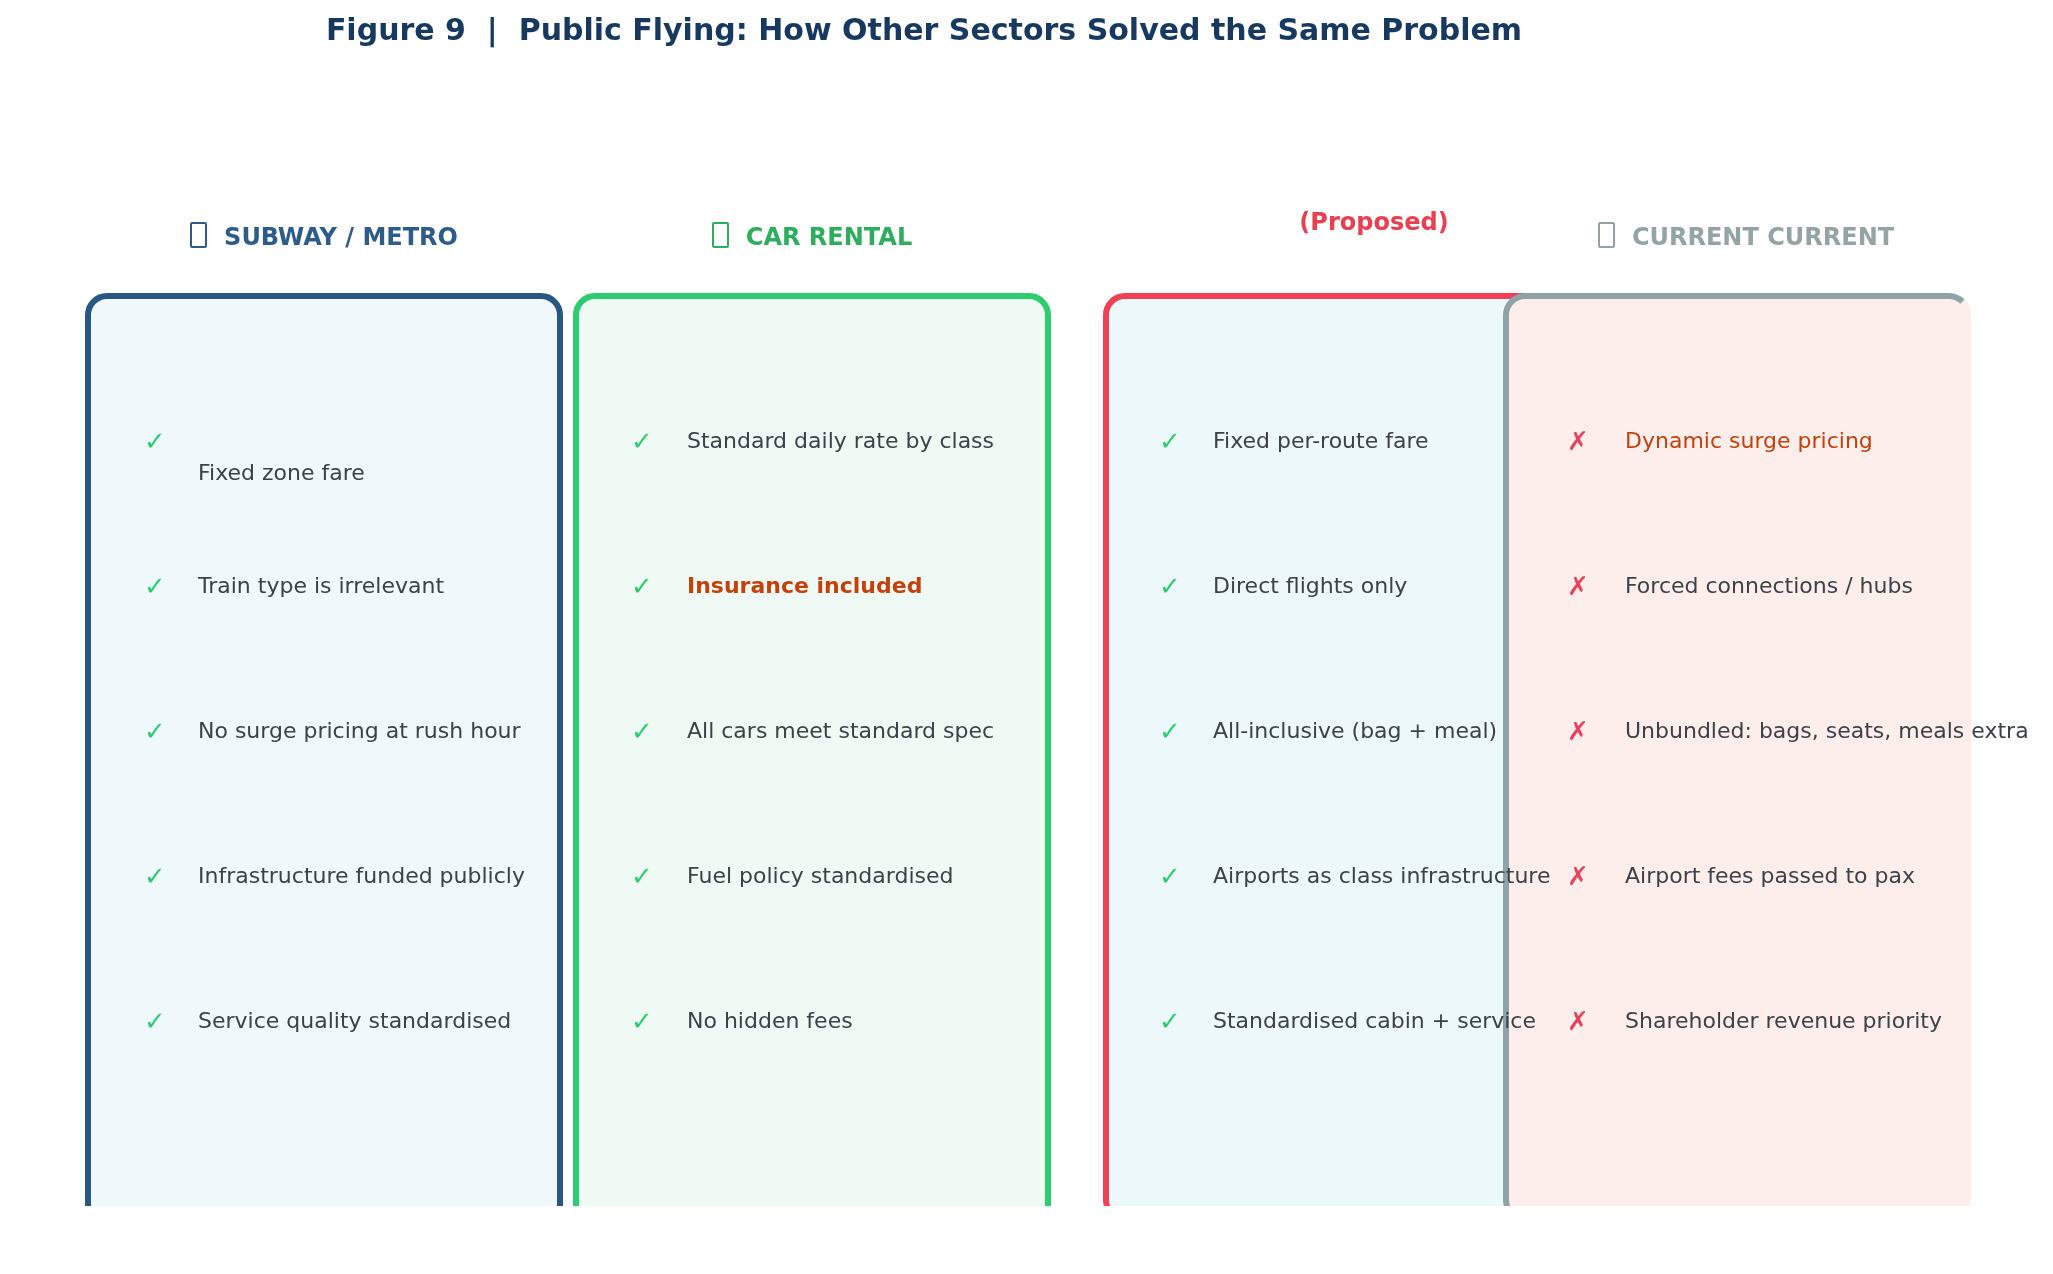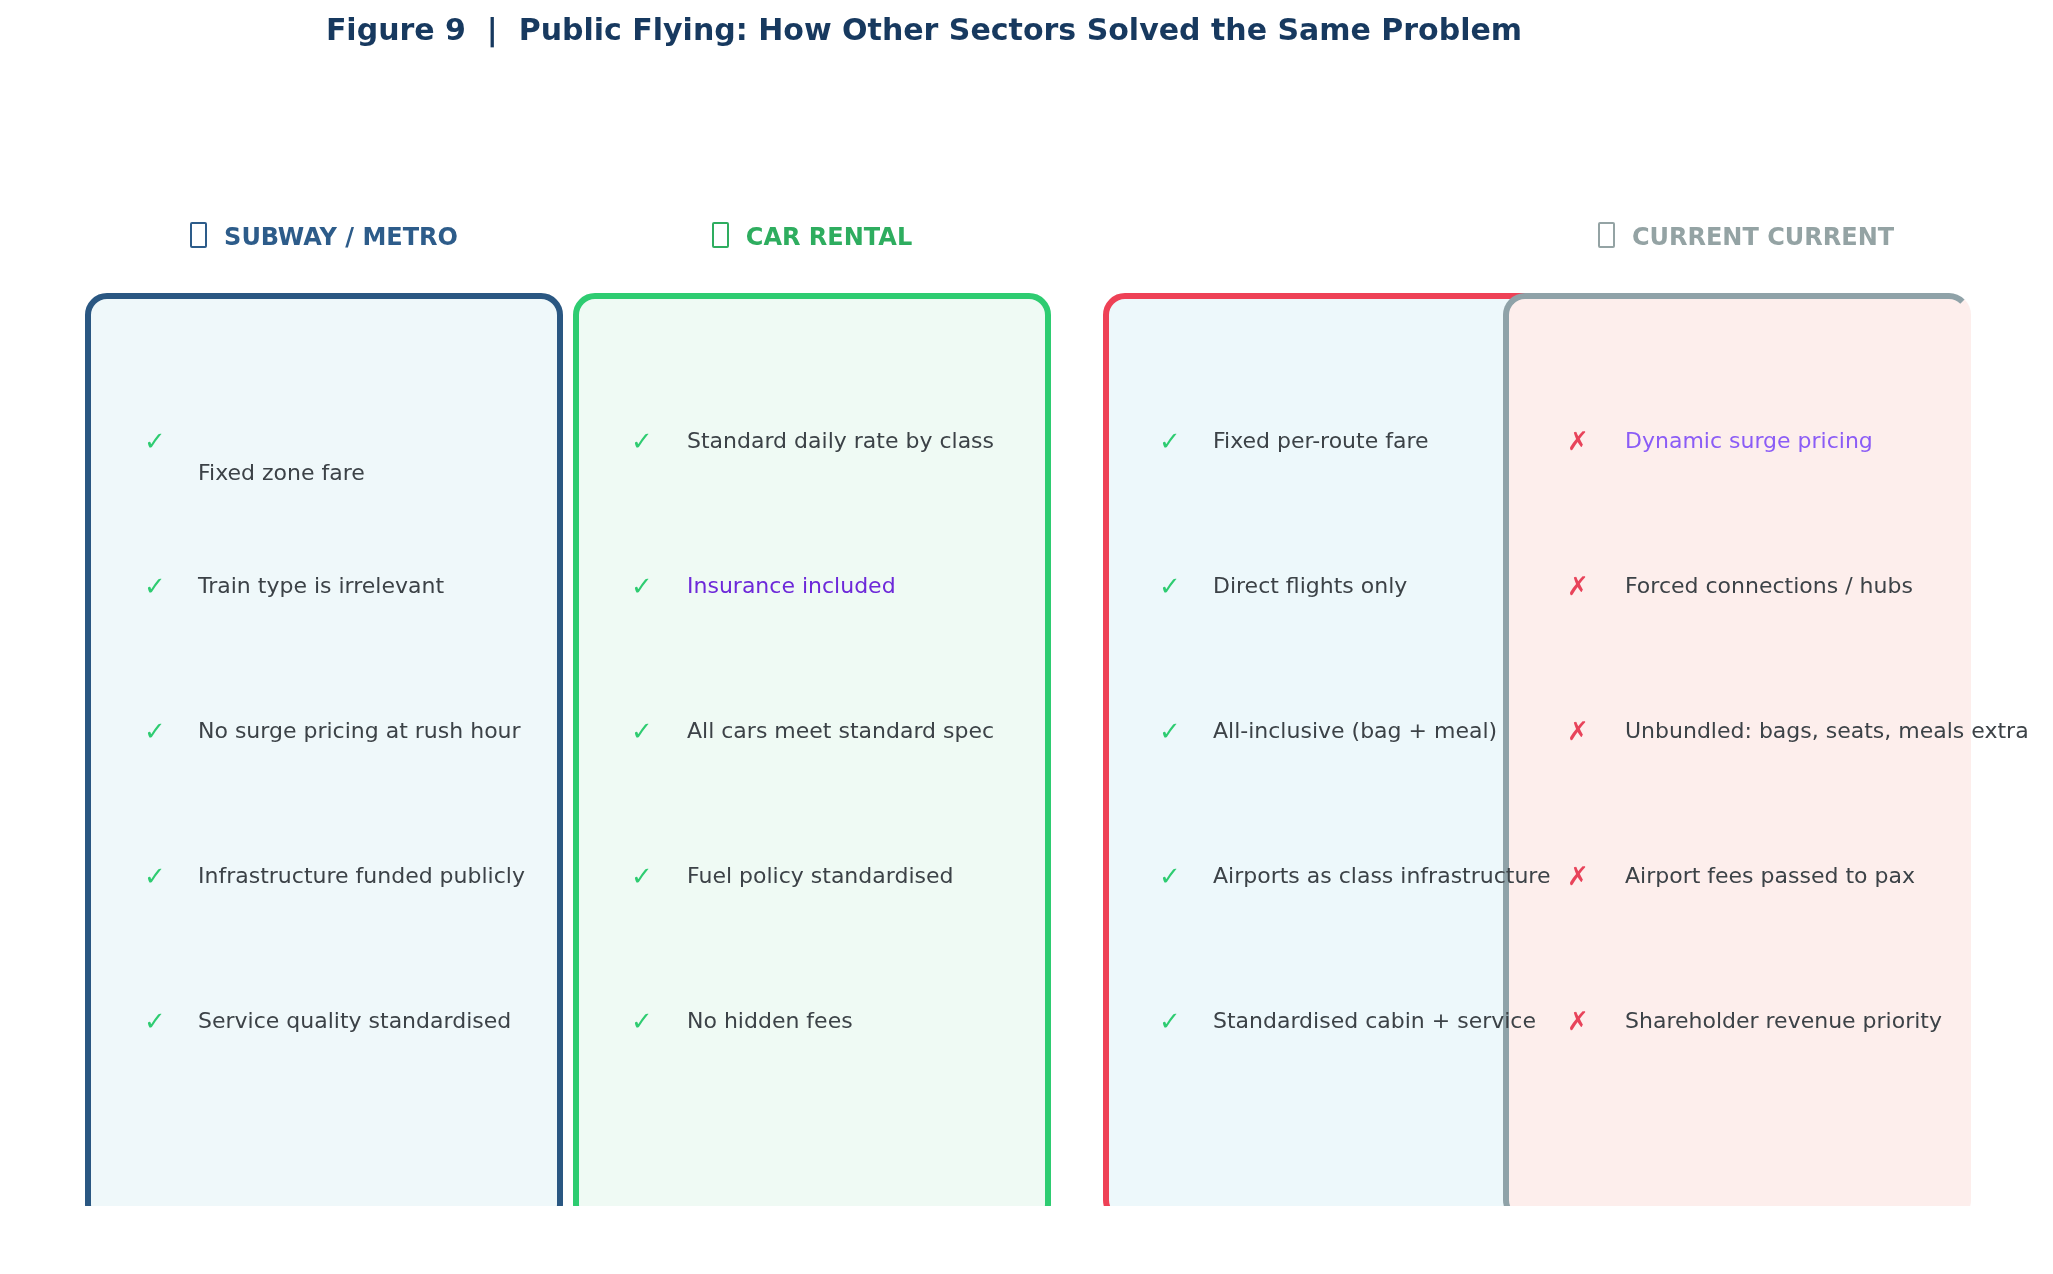--- a/index.html
+++ b/index.html
@@ -74,43 +74,43 @@
       <span class="itxt" style="left: 198px; top: 731px; color: rgb(60, 66, 71);">No surge pricing at rush hour</span>
       <span class="mark" style="left: 155px; top: 876px; color: rgb(46, 204, 113);">✓</span>
       <span class="itxt" style="left: 198px; top: 876px; color: rgb(60, 66, 71);">Infrastructure funded publicly</span>
       <span class="mark" style="left: 155px; top: 1021px; color: rgb(46, 204, 113);">✓</span>
       <span class="itxt" style="left: 198px; top: 1021px; color: rgb(60, 66, 71);">Service quality standardised</span>
       <div class="panel" style="left: 573px; top: 293px; width: 478px; height: 933px; border-color: rgb(46, 204, 113); background: rgb(239, 250, 244); z-index: 1;"></div>
       <div class="hdr" style="left: 412px; top: 222px; color: rgb(46, 173, 95); z-index: 6;"><div><span class="tofu"></span><span>CAR RENTAL</span></div></div>
       <span class="mark" style="left: 642px; top: 441px; color: rgb(46, 204, 113);">✓</span>
       <span class="itxt" style="left: 687px; top: 441px; color: rgb(60, 66, 71);">Standard daily rate by class</span>
       <span class="mark" style="left: 642px; top: 586px; color: rgb(46, 204, 113);">✓</span>
-      <span class="itxt" style="left: 687px; top: 586px; color: #6d28d9;">Insurance included</span>
+      <span class="itxt" style="left: 687px; top: 586px; color: #c2410c; font-weight: bold;">Insurance included</span>
       <span class="mark" style="left: 642px; top: 731px; color: rgb(46, 204, 113);">✓</span>
       <span class="itxt" style="left: 687px; top: 731px; color: rgb(60, 66, 71);">All cars meet standard spec</span>
       <span class="mark" style="left: 642px; top: 876px; color: rgb(46, 204, 113);">✓</span>
       <span class="itxt" style="left: 687px; top: 876px; color: rgb(60, 66, 71);">Fuel policy standardised</span>
       <span class="mark" style="left: 642px; top: 1021px; color: rgb(46, 204, 113);">✓</span>
       <span class="itxt" style="left: 687px; top: 1021px; color: rgb(60, 66, 71);">No hidden fees</span>
       <div class="panel" style="left: 1103px; top: 293px; width: 542px; height: 929px; border-color: rgb(238, 65, 86); background: rgb(237, 248, 251); z-index: 1;"></div>
-      <div class="hdr" style="left: 974px; top: 207px; color: rgb(232, 64, 81); z-index: 6;"></div>
+      <div class="hdr" style="left: 974px; top: 207px; color: rgb(232, 64, 81); z-index: 6;"><div>(Proposed)</div></div>
       <span class="mark" style="left: 1170px; top: 441px; color: rgb(46, 204, 113);">✓</span>
       <span class="itxt" style="left: 1213px; top: 441px; color: rgb(60, 66, 71);">Fixed per-route fare</span>
       <span class="mark" style="left: 1170px; top: 586px; color: rgb(46, 204, 113);">✓</span>
       <span class="itxt" style="left: 1213px; top: 586px; color: rgb(60, 66, 71);">Direct flights only</span>
       <span class="mark" style="left: 1170px; top: 731px; color: rgb(46, 204, 113);">✓</span>
       <span class="itxt" style="left: 1213px; top: 731px; color: rgb(60, 66, 71);">All-inclusive (bag + meal)</span>
       <span class="mark" style="left: 1170px; top: 876px; color: rgb(46, 204, 113);">✓</span>
       <span class="itxt" style="left: 1213px; top: 876px; color: rgb(60, 66, 71);">Airports as class infrastructure</span>
       <span class="mark" style="left: 1170px; top: 1021px; color: rgb(46, 204, 113);">✓</span>
       <span class="itxt" style="left: 1213px; top: 1021px; color: rgb(60, 66, 71);">Standardised cabin + service</span>
       <div class="panel clip-right" style="left: 1503px; top: 293px; width: 468px; height: 929px; border-color: rgb(143, 162, 168) transparent rgb(143, 162, 168) rgb(143, 162, 168); background: rgb(253, 238, 236); z-index: 2;"></div>
       <div class="hdr" style="left: 1346px; top: 222px; color: rgb(148, 163, 164); z-index: 6;"><div><span class="tofu"></span><span>CURRENT CURRENT</span></div></div>
       <span class="mark" style="left: 1578px; top: 441px; color: rgb(232, 67, 90);">✗</span>
-      <span class="itxt" style="left: 1625px; top: 441px; color: #8b5cf6;">Dynamic surge pricing</span>
+      <span class="itxt" style="left: 1625px; top: 441px; color: #c2410c;">Dynamic surge pricing</span>
       <span class="mark" style="left: 1578px; top: 586px; color: rgb(232, 67, 90);">✗</span>
       <span class="itxt" style="left: 1625px; top: 586px; color: rgb(60, 66, 71);">Forced connections / hubs</span>
       <span class="mark" style="left: 1578px; top: 731px; color: rgb(232, 67, 90);">✗</span>
       <span class="itxt" style="left: 1625px; top: 731px; color: rgb(60, 66, 71);">Unbundled: bags, seats, meals extra</span>
       <span class="mark" style="left: 1578px; top: 876px; color: rgb(232, 67, 90);">✗</span>
       <span class="itxt" style="left: 1625px; top: 876px; color: rgb(60, 66, 71);">Airport fees passed to pax</span>
       <span class="mark" style="left: 1578px; top: 1021px; color: rgb(232, 67, 90);">✗</span>
       <span class="itxt" style="left: 1625px; top: 1021px; color: rgb(60, 66, 71); text-align: center;">Shareholder revenue priority</span>
     </div>
 </div>

